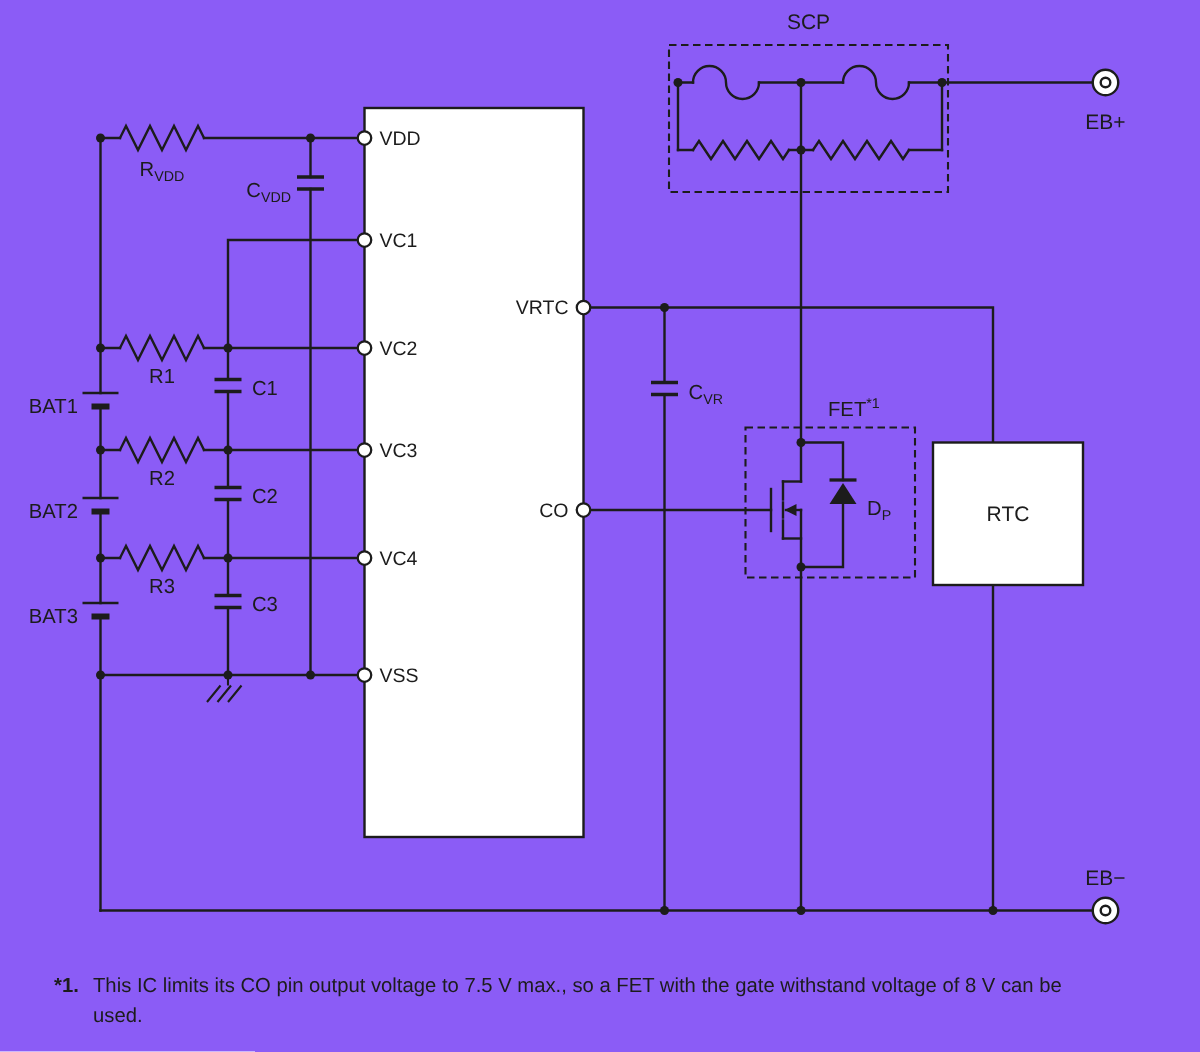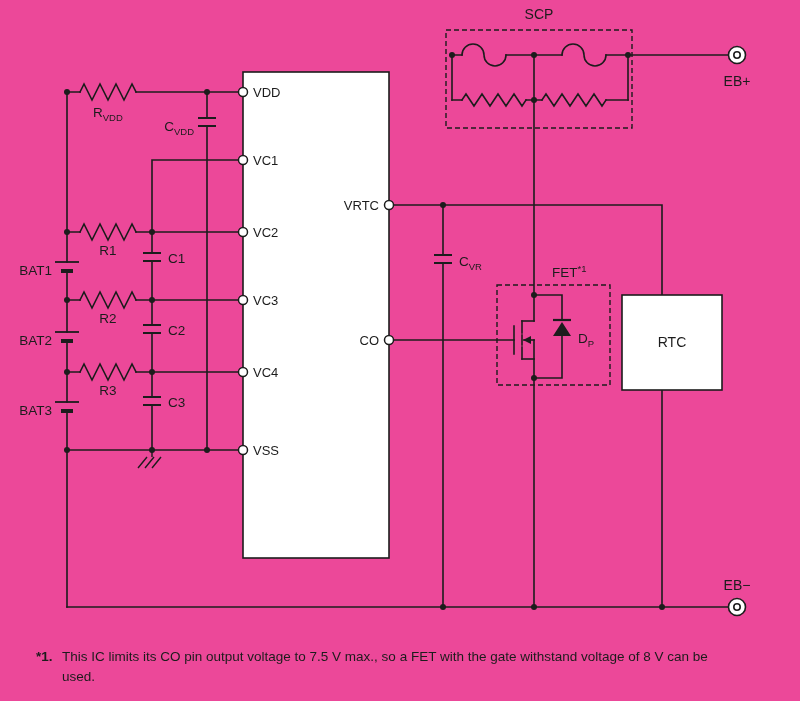--- a/index.html
+++ b/index.html
@@ -1,16 +1,16 @@
 <!DOCTYPE html>
 <html><head>
 <meta charset="utf-8">
 <style>
   html,body{margin:0;padding:0;background:#ffffff;}
-  .stage{width:800px;height:701px;background:#ec4899;position:relative;overflow:hidden;}
+  .stage{width:800px;height:701px;background:#8b5cf6;position:relative;overflow:hidden;}
   svg{display:block;}
   .w{stroke:#1c1c1c;stroke-width:1.6;fill:none;stroke-linecap:square;}
   .thin{stroke:#1c1c1c;stroke-width:1.4;fill:none;}
   .dash{stroke:#1c1c1c;stroke-width:1.4;fill:none;stroke-dasharray:5 3;}
   .dot{fill:#1c1c1c;stroke:none;}
   .pin{fill:#ffffff;stroke:#1c1c1c;stroke-width:1.5;}
   .plate{stroke:#1c1c1c;stroke-width:2.2;fill:none;stroke-linecap:butt;}
   .plate-long{stroke:#1c1c1c;stroke-width:1.8;fill:none;}
   .plate-short{stroke:#1c1c1c;stroke-width:4;fill:none;}
   .blk{fill:#1c1c1c;stroke:none;}

